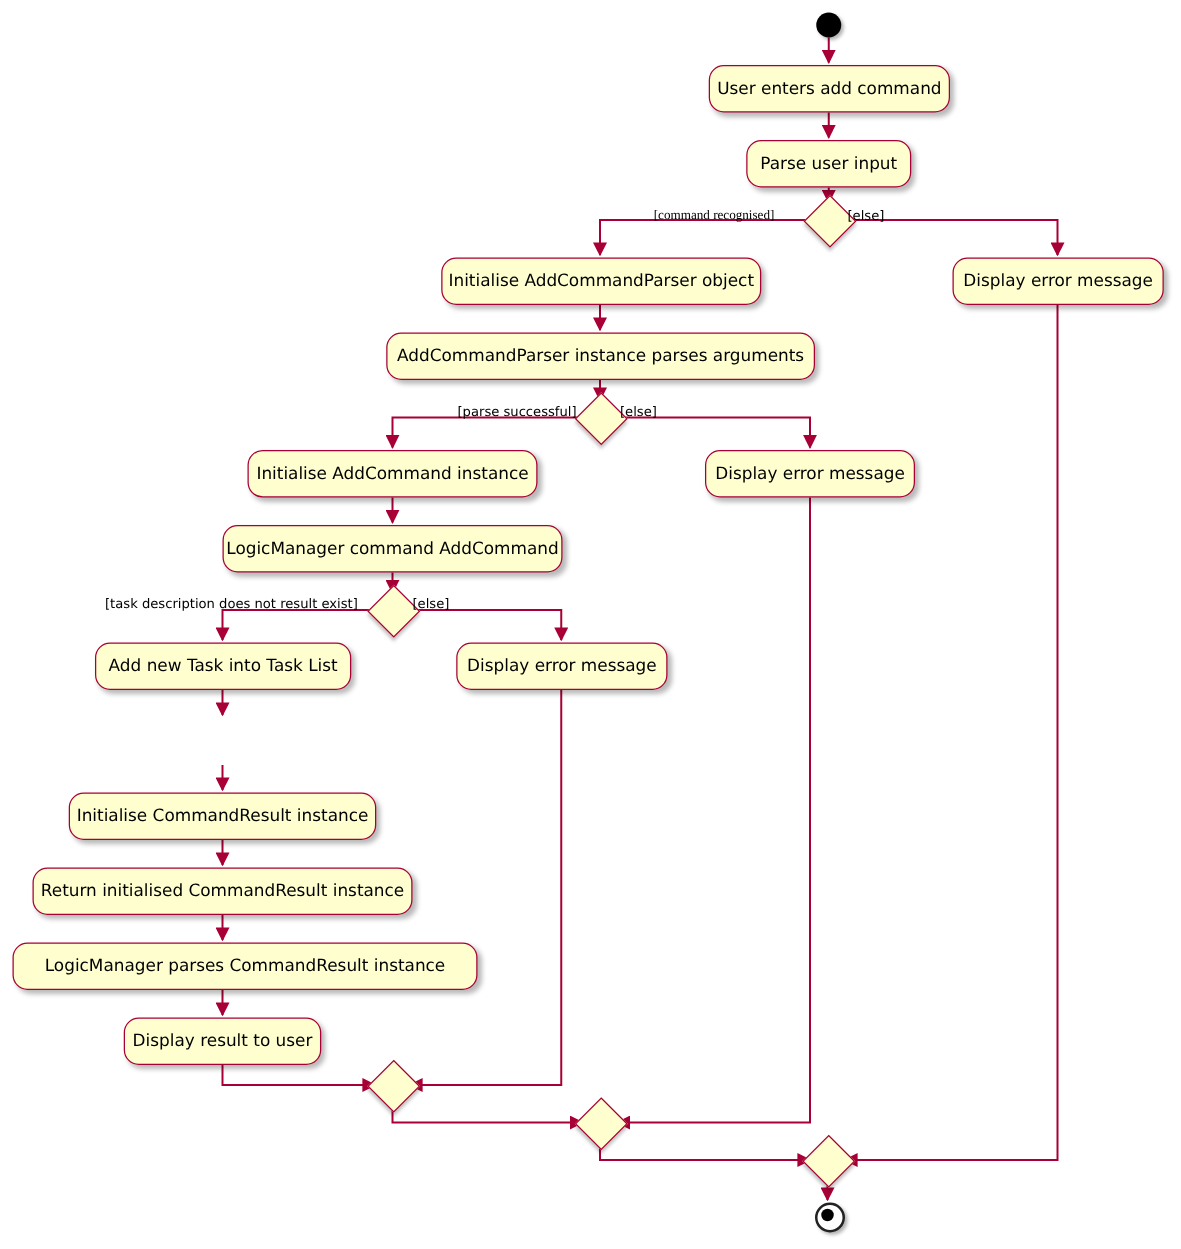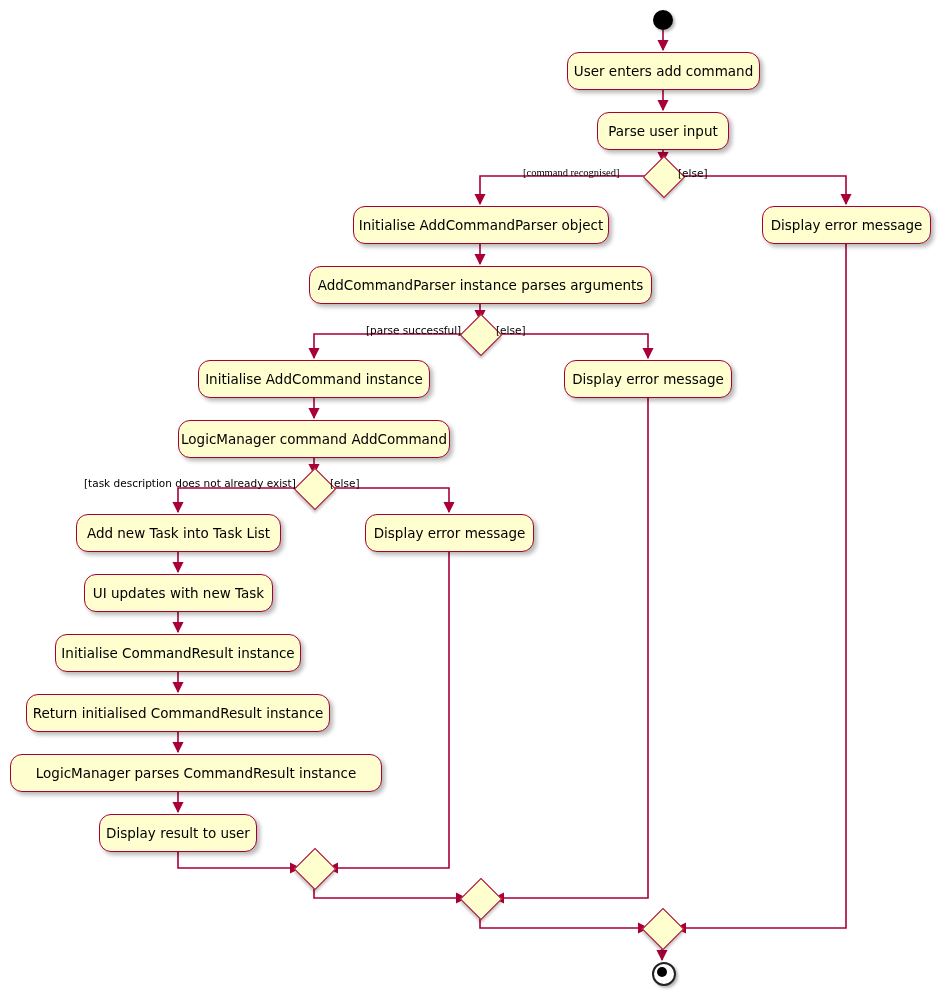--- a/index.html
+++ b/index.html
@@ -148,34 +148,31 @@
     <span>Display error message</span>
   </div>
 
   <div class="node activity" style="left:178px;top:420px;width:272px;">
     <span>LogicManager command AddCommand</span>
   </div>
 
   <div class="diamond-wrap" style="left:300px;top:474px;">
     <div class="diamond"></div>
   </div>
-  <div class="guard" style="left:84px;top:477px;">[task description does not already exist]</div>
+  <div class="guard" style="left:84px;top:477px;">[task description does not result exist]</div>
   <div class="guard" style="left:330px;top:477px;">[else]</div>
 
   <div class="node activity" style="left:76px;top:514px;width:205px;justify-content:center;">
     <span>Add new Task into Task List</span>
   </div>
 
   <div class="node activity" style="left:365px;top:514px;width:169px;">
     <span>Display error message</span>
   </div>
 
-  <div class="node activity" style="left:84px;top:574px;width:189px;">
-    <span>UI updates with new Task</span>
-  </div>
 
   <div class="node activity" style="left:55px;top:634px;width:246px;">
     <span>Initialise CommandResult instance</span>
   </div>
 
   <div class="node activity" style="left:26px;top:694px;width:304px;">
     <span>Return initialised CommandResult instance</span>
   </div>
 
   <div class="node activity" style="left:10px;top:754px;width:372px;">

